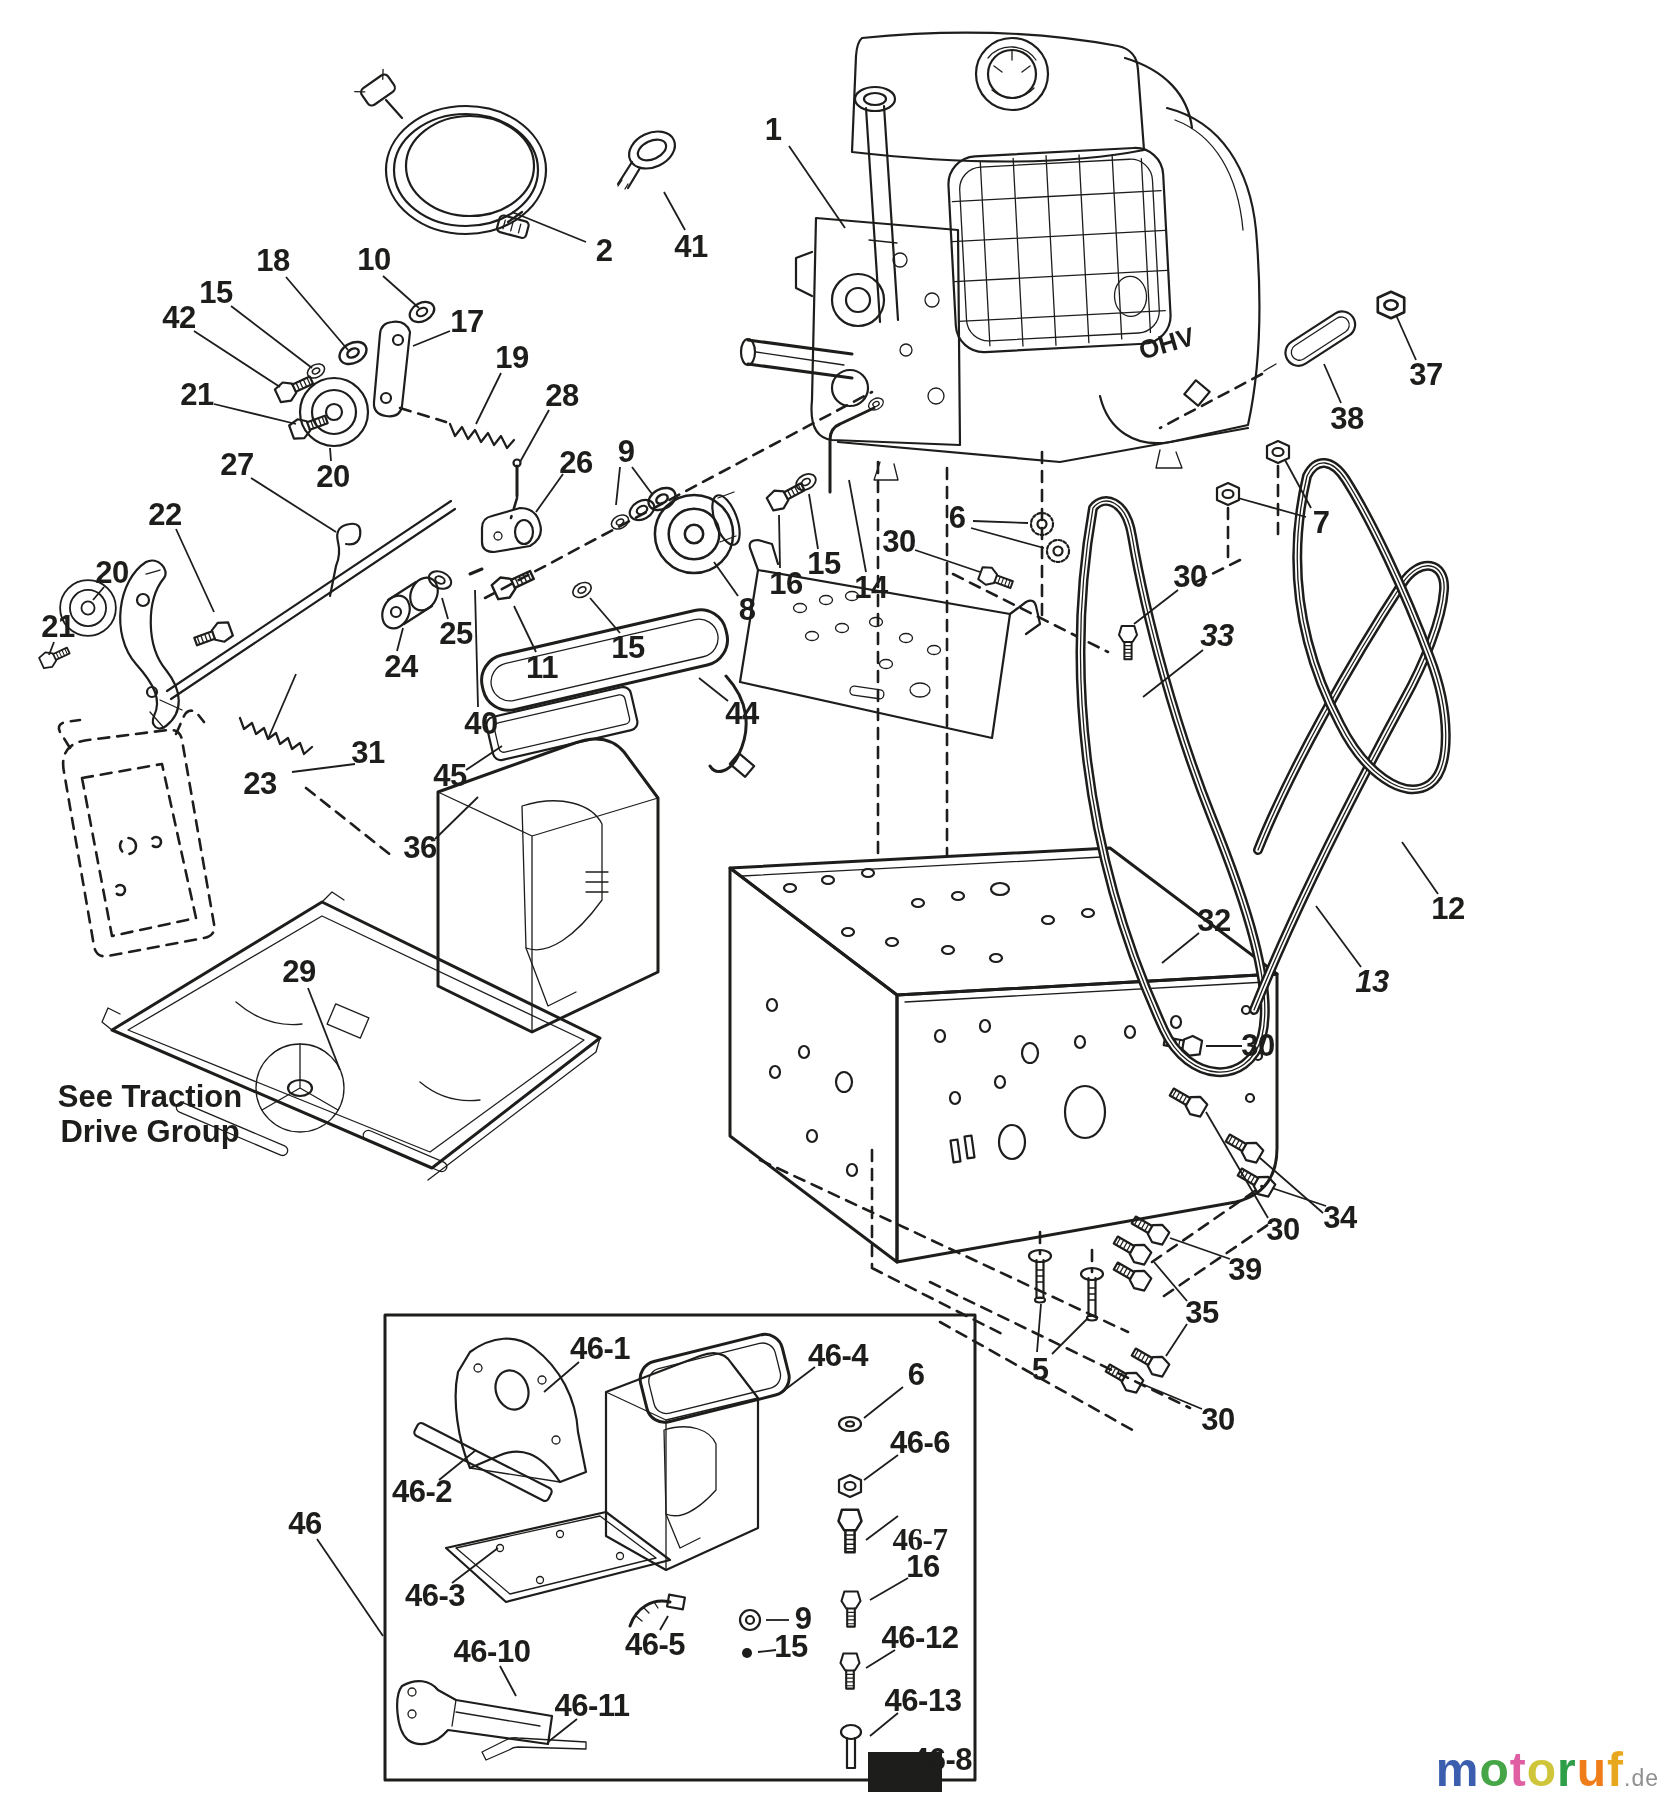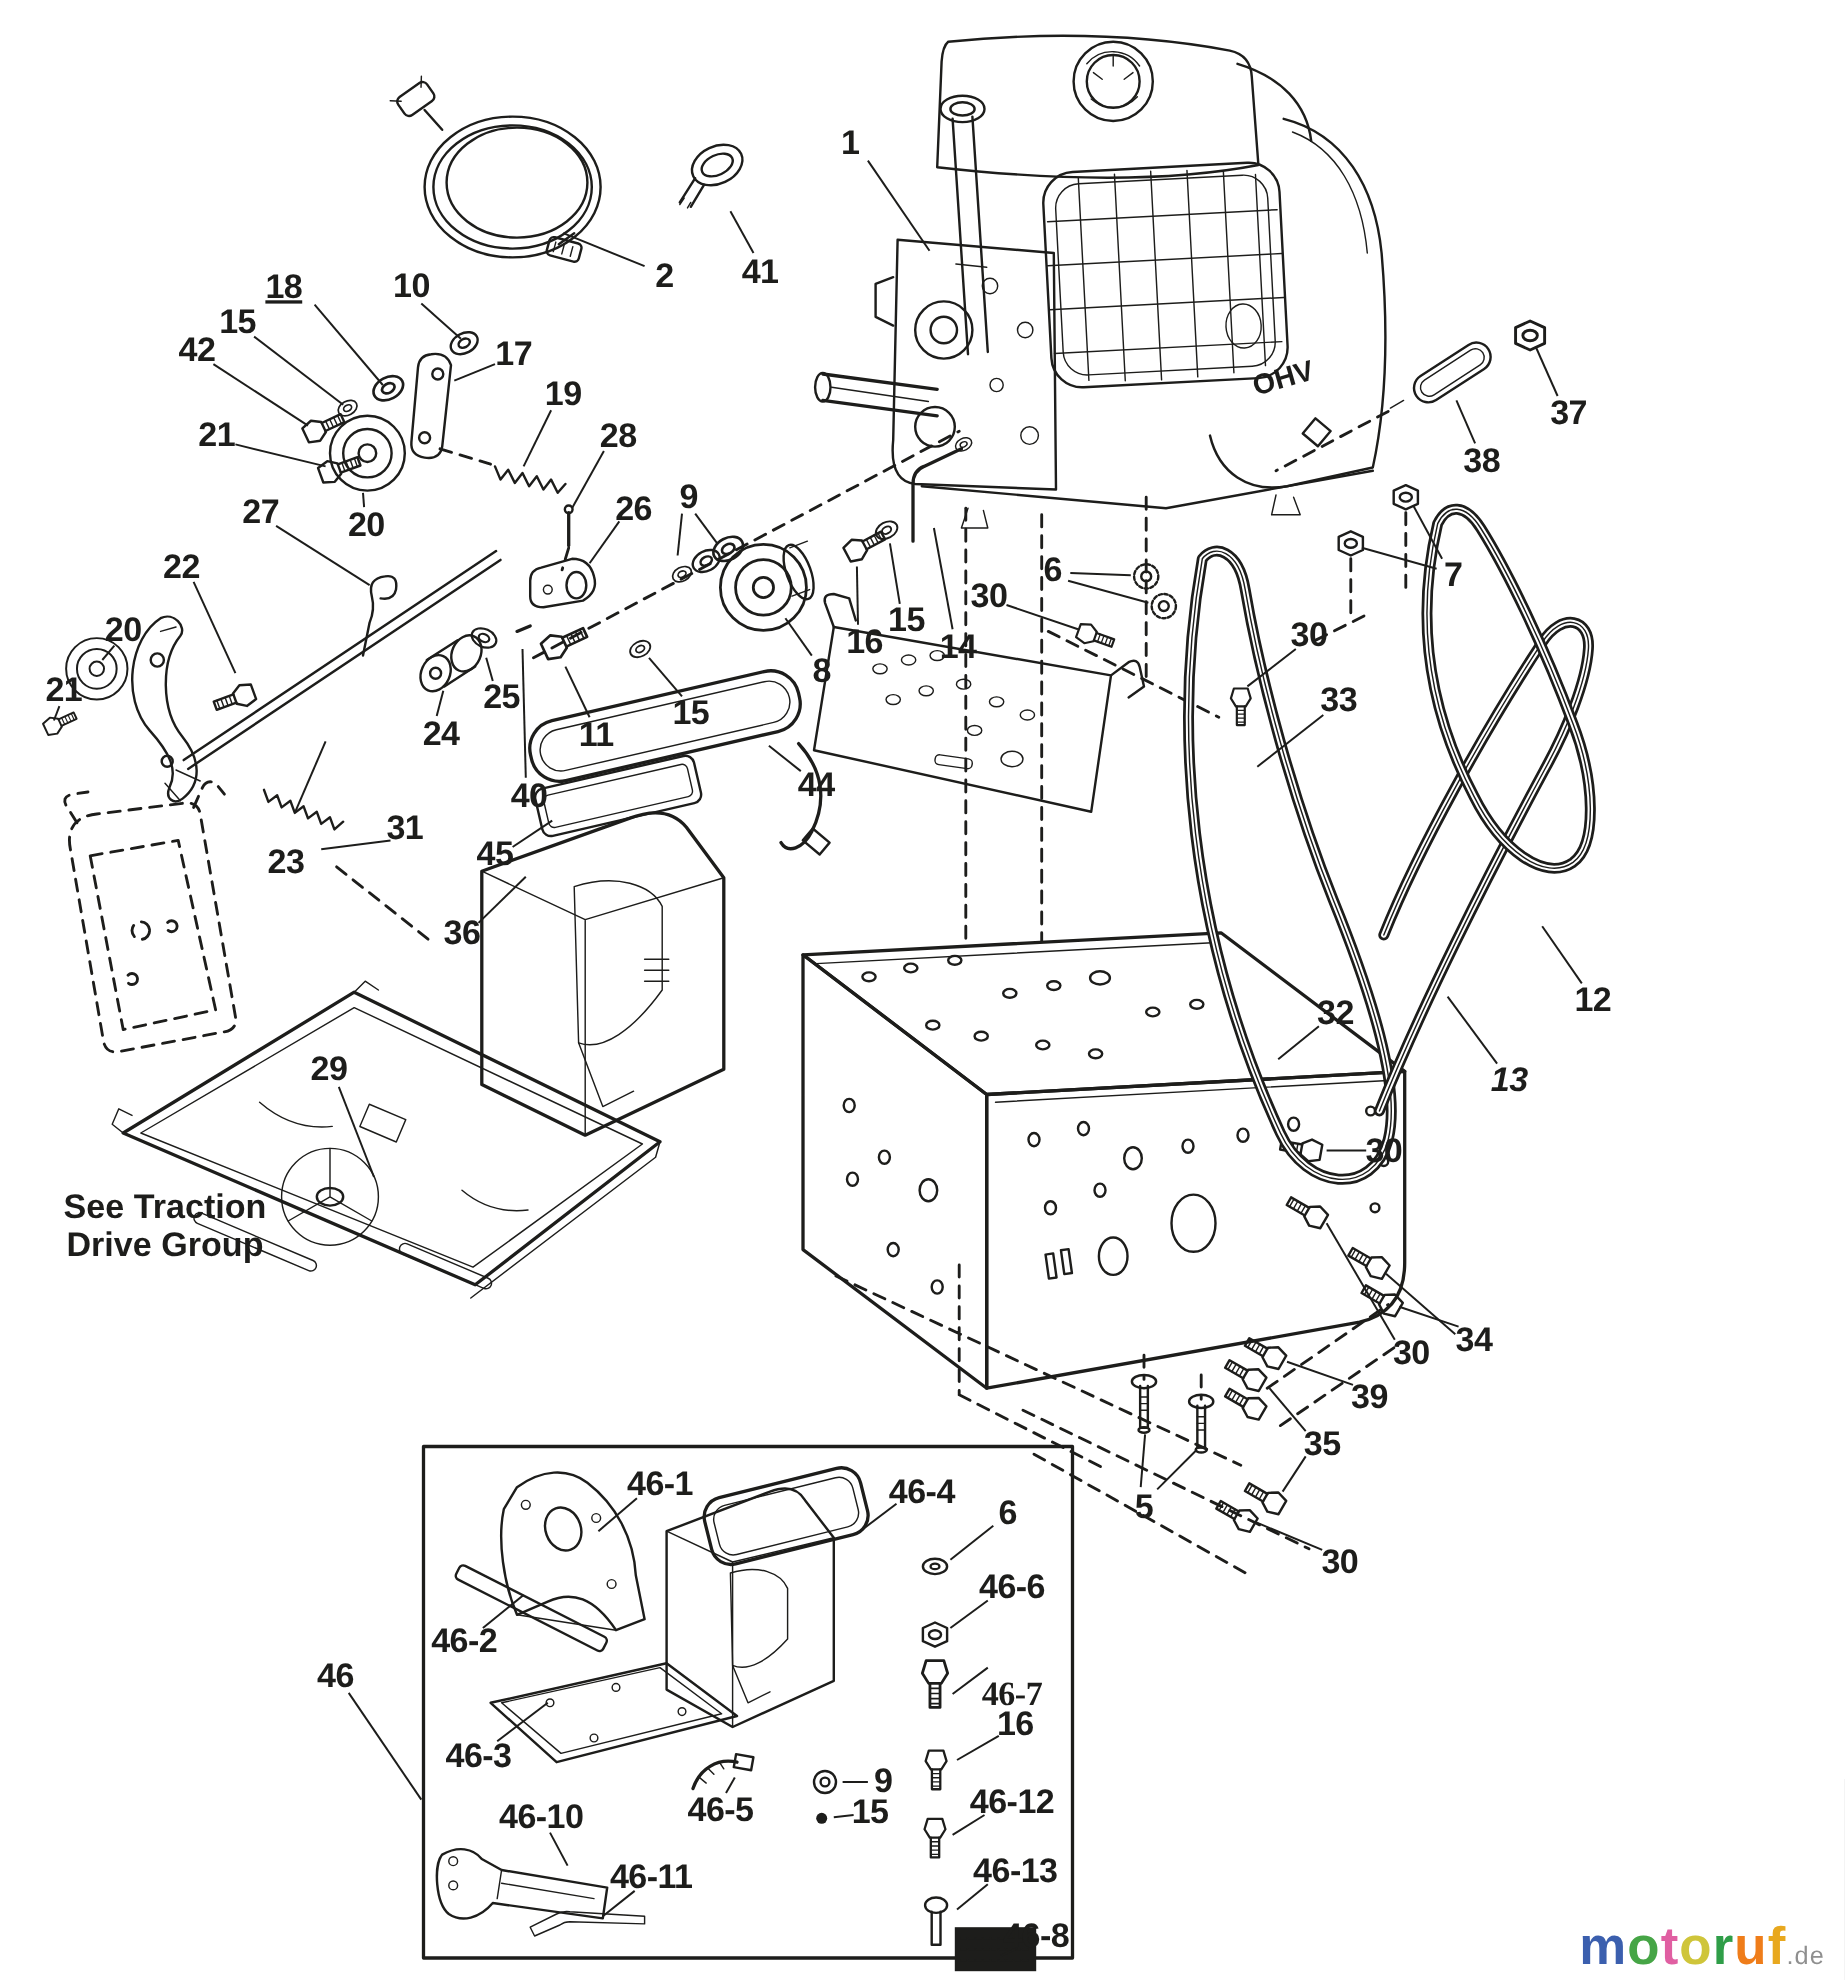--- a/index.html
+++ b/index.html
@@ -457,21 +457,21 @@
       <line x1="500" y1="1666" x2="516" y2="1696"></line>
       <line x1="577" y1="1719" x2="548" y2="1742"></line>
       <line x1="439" y1="1480" x2="476" y2="1450"></line>
       <line x1="452" y1="1583" x2="498" y2="1548"></line>
     </svg>
 
   <div id="labels">
       <div class="part-label" style="left: 773px; top: 130px;">1</div>
       <div class="part-label" style="left: 604px; top: 251px;">2</div>
       <div class="part-label" style="left: 691px; top: 247px;">41</div>
-      <div class="part-label" style="left: 258px; top: 261px; text-decoration: underline;">18</div>
+      <div class="part-label" style="left: 273px; top: 261px;">18</div>
       <div class="part-label" style="left: 374px; top: 260px;">10</div>
       <div class="part-label" style="left: 216px; top: 293px;">15</div>
       <div class="part-label" style="left: 179px; top: 318px;">42</div>
       <div class="part-label" style="left: 467px; top: 322px;">17</div>
       <div class="part-label" style="left: 512px; top: 358px;">19</div>
       <div class="part-label" style="left: 197px; top: 395px;">21</div>
       <div class="part-label" style="left: 562px; top: 396px;">28</div>
       <div class="part-label" style="left: 333px; top: 477px;">20</div>
       <div class="part-label" style="left: 576px; top: 463px;">26</div>
       <div class="part-label" style="left: 626px; top: 452px;">9</div>
@@ -486,21 +486,21 @@
       <div class="part-label" style="left: 481px; top: 724px;">40</div>
       <div class="part-label" style="left: 542px; top: 668px;">11</div>
       <div class="part-label" style="left: 628px; top: 648px;">15</div>
       <div class="part-label" style="left: 786px; top: 584px;">16</div>
       <div class="part-label" style="left: 824px; top: 564px;">15</div>
       <div class="part-label" style="left: 871px; top: 588px;">14</div>
       <div class="part-label" style="left: 747px; top: 610px;">8</div>
       <div class="part-label" style="left: 957px; top: 518px;">6</div>
       <div class="part-label" style="left: 899px; top: 542px;">30</div>
       <div class="part-label" style="left: 1190px; top: 577px;">30</div>
-      <div class="part-label" style="left: 1217px; top: 636px;">33</div>
+      <div class="part-label" style="left: 1217px; top: 636px; font-style: italic;">33</div>
       <div class="part-label" style="left: 1426px; top: 375px;">37</div>
       <div class="part-label" style="left: 1347px; top: 419px;">38</div>
       <div class="part-label" style="left: 1321px; top: 523px;">7</div>
       <div class="part-label" style="left: 1448px; top: 909px;">12</div>
       <div class="part-label" style="left: 1372px; top: 982px; font-style: italic;">13</div>
       <div class="part-label" style="left: 1214px; top: 921px;">32</div>
       <div class="part-label" style="left: 1258px; top: 1046px;">30</div>
       <div class="part-label" style="left: 1340px; top: 1218px;">34</div>
       <div class="part-label" style="left: 1283px; top: 1230px;">30</div>
       <div class="part-label" style="left: 1245px; top: 1270px;">39</div>

